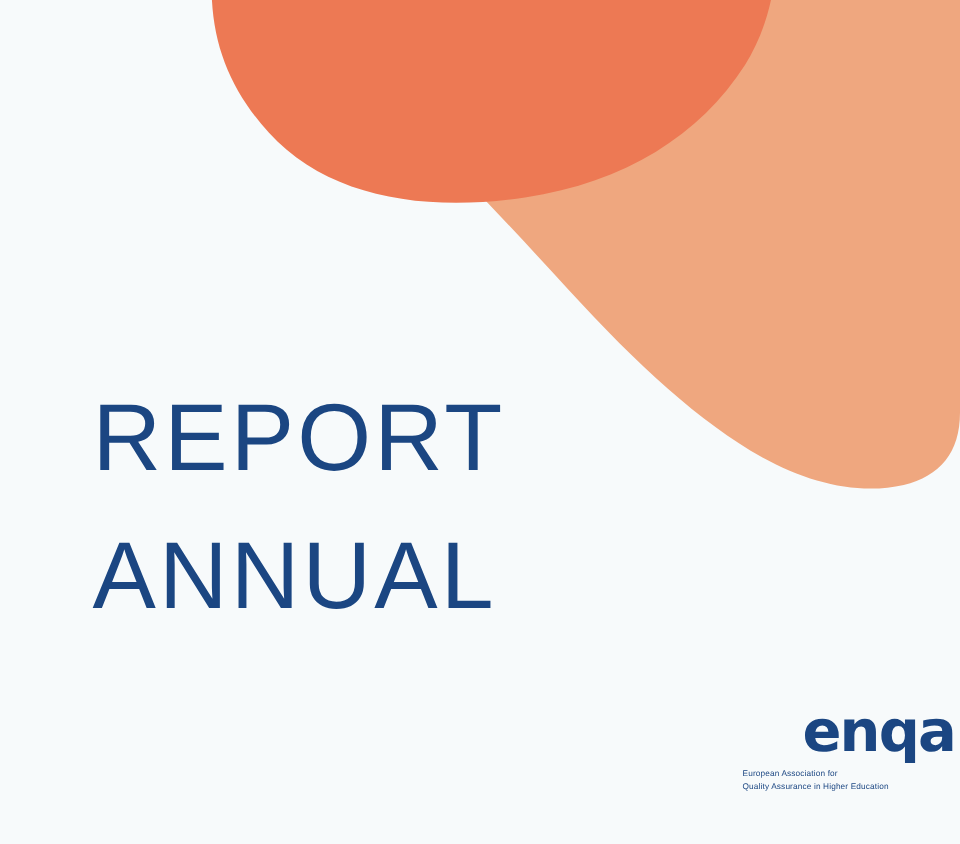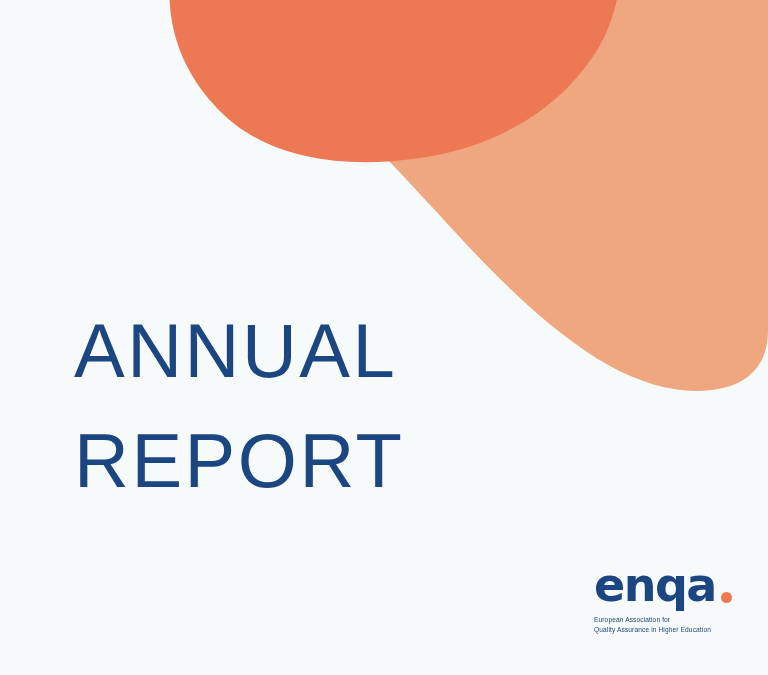--- a/index.html
+++ b/index.html
@@ -57,20 +57,21 @@
     left: 594px;
     top: 556px;
     width: 132px;
     z-index: 5;
   }
 
   #logo-wordmark-row {
     display: flex;
     align-items: flex-end;
     height: 52px;
+    margin-left: 48px;
   }
 
   #logo-wordmark {
     color: #1b4682;
     font-family: "DejaVu Sans", sans-serif;
     font-weight: 700;
     font-size: 46px;
     line-height: 46px;
     letter-spacing: -1.5px;
   }
@@ -116,22 +117,22 @@
 
     <path fill="#ed7954" d="M 175 -60
              C 160 10, 175 62, 215 106
              C 262 158, 340 170, 420 158
              C 500 146, 560 108, 596 52
              C 616 20, 624 -20, 620 -60
              Z"></path>
   </svg>
 
   <div id="headline">
+    <span class="headline-line">REPORT</span>
     <span class="headline-line">ANNUAL</span>
-    <span class="headline-line">REPORT</span>
   </div>
 
   <div id="logo-block">
     <div id="logo-wordmark-row">
       <span id="logo-wordmark">enqa</span>
       <span id="logo-dot"></span>
     </div>
     <div id="logo-tagline">
       <span class="tagline-line">European Association for</span>
       <span class="tagline-line">Quality Assurance in Higher Education</span>

